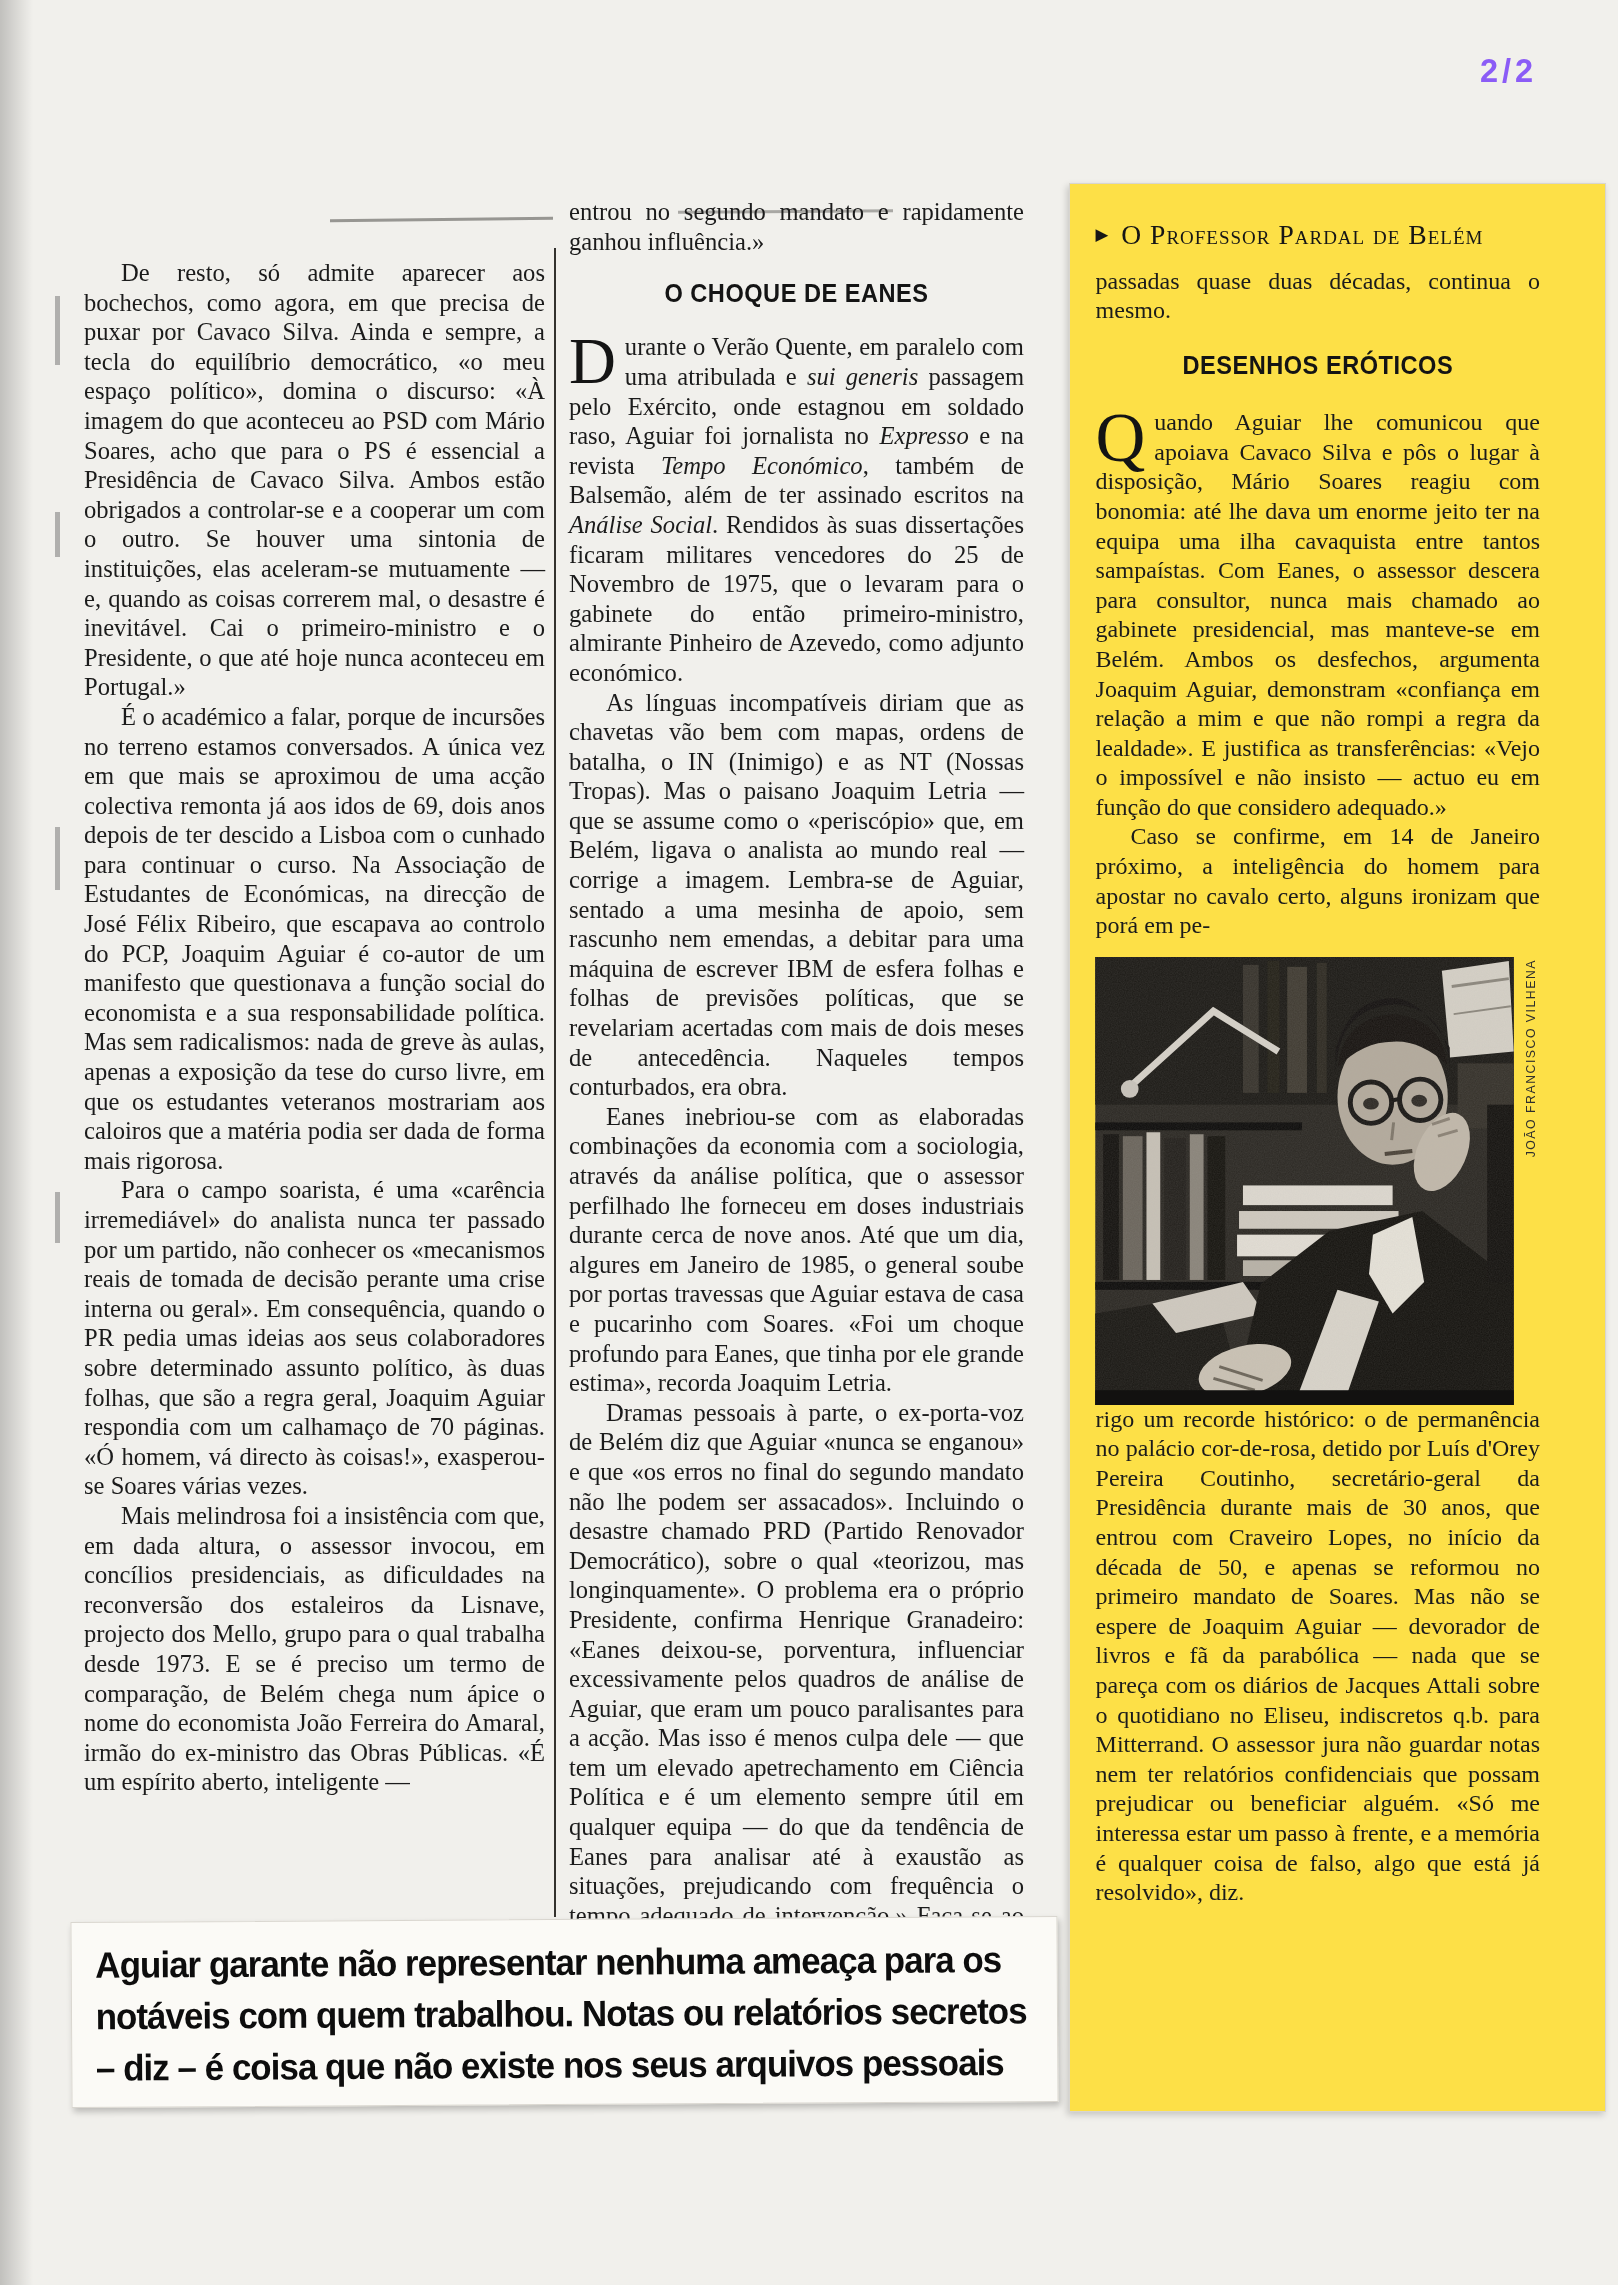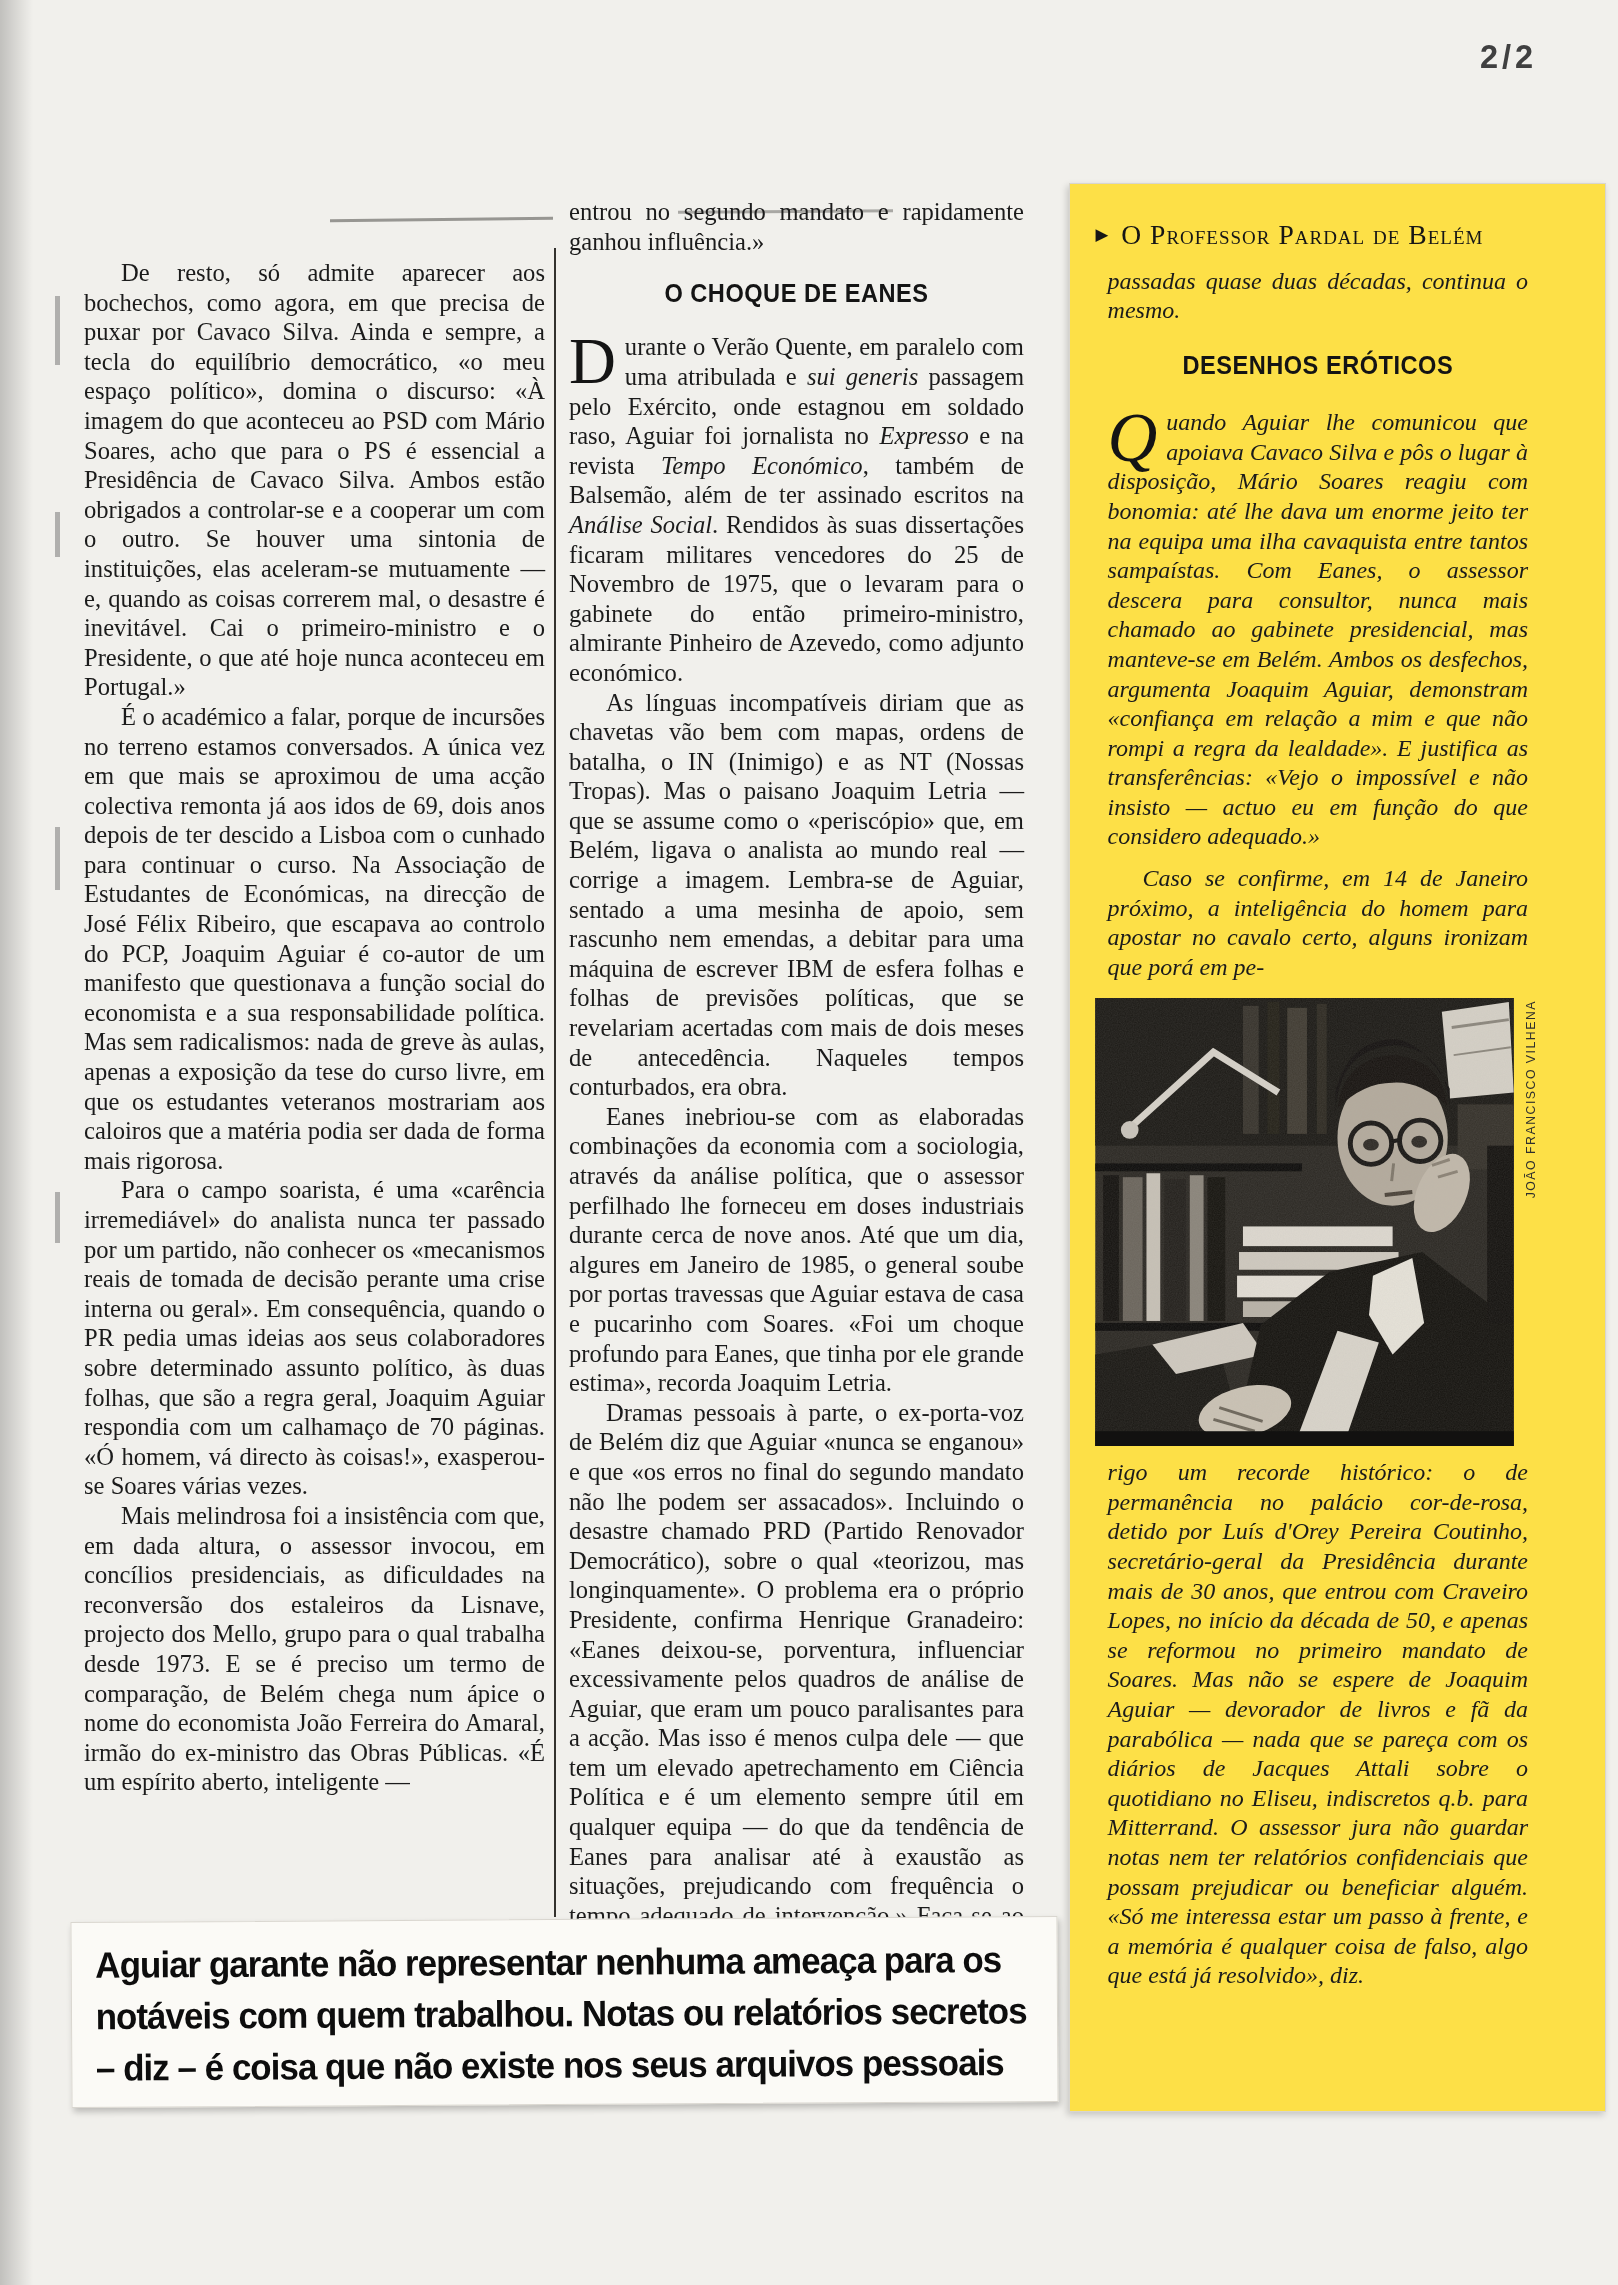--- a/index.html
+++ b/index.html
@@ -9,23 +9,23 @@
     font-family:"Liberation Serif", serif;
     color:#1b1b1b;
     overflow:hidden;
   }
   body::before{
     content:"";position:absolute;left:0;top:0;bottom:0;width:33px;
     background:linear-gradient(90deg, rgba(0,0,0,0.20), rgba(0,0,0,0));
     z-index:5;pointer-events:none;
   }
   .page-number{
-    position:absolute;left:1480px;top:39px;
-    font-family:"Liberation Sans", sans-serif;font-weight:bold;
-    font-size:32.5px;letter-spacing:3.9px;color:#404040;
+    position:absolute;left:1480px;top:53px;
+    font-family:"Liberation Sans", sans-serif;font-weight:bold;
+    font-size:32.5px;letter-spacing:3.9px;color:#8b5cf6;
   }
   
   .frag{position:absolute;height:3px;background:rgba(62,60,56,0.5);}
   .frag1{left:330px;top:218px;width:223px;transform:rotate(-0.6deg);}
   .frag2{left:678px;top:210px;width:215px;transform:rotate(-0.4deg);background:rgba(70,68,64,0.42);}
   .frag3{left:1084px;top:194px;width:463px;height:2px;background:rgba(90,88,84,0.35);}
   .edge-dash{position:absolute;left:55px;width:4.9px;background:rgba(25,25,25,0.30);}
   .d1{top:296px;height:69px;} .d2{top:512px;height:45px;} .d3{top:827px;height:63px;} .d4{top:1192px;height:51px;}
 
   
@@ -59,21 +59,21 @@
     width:936px;transform:scaleY(1.05);transform-origin:left top;
   }
 
   
   .right-box{
     position:absolute;left:1069px;top:183px;width:537px;height:1929px;
     background:#fde047;border:1px solid #d8d5ce;
     box-shadow:-2px 3px 6.9px rgba(0,0,0,0.18);
     padding:35px 65px 0 25.6px;box-sizing:border-box;
   }
-  .right-box p{margin:12px;text-align:justify;font-size:24px;line-height:29.6px;text-indent:35px;font-style:italic;}
+  .right-box p{margin:0;text-align:justify;font-size:24px;line-height:29.6px;text-indent:35px;}
   .right-box p.noindent{text-indent:0;}
   .kicker{font-size:27.6px;font-variant:small-caps;letter-spacing:1px;margin-bottom:15.8px;color:#161616;}
   .kick-arrow{font-family:"Liberation Sans", sans-serif;font-size:16.7px;vertical-align:3.9px;margin-right:11.8px;}
   .right-box .subhead{margin:25.6px 0 29.6px;}
   .photo-wrap{position:relative;width:421px;margin:15.8px 0 0 -2px;}
   .photo-wrap svg{display:block;}
   .photo-credit{
     position:absolute;right:-23.6px;top:2px;
     writing-mode:vertical-rl;transform:rotate(180deg);
     font-family:"Liberation Sans", sans-serif;font-size:12.3px;

